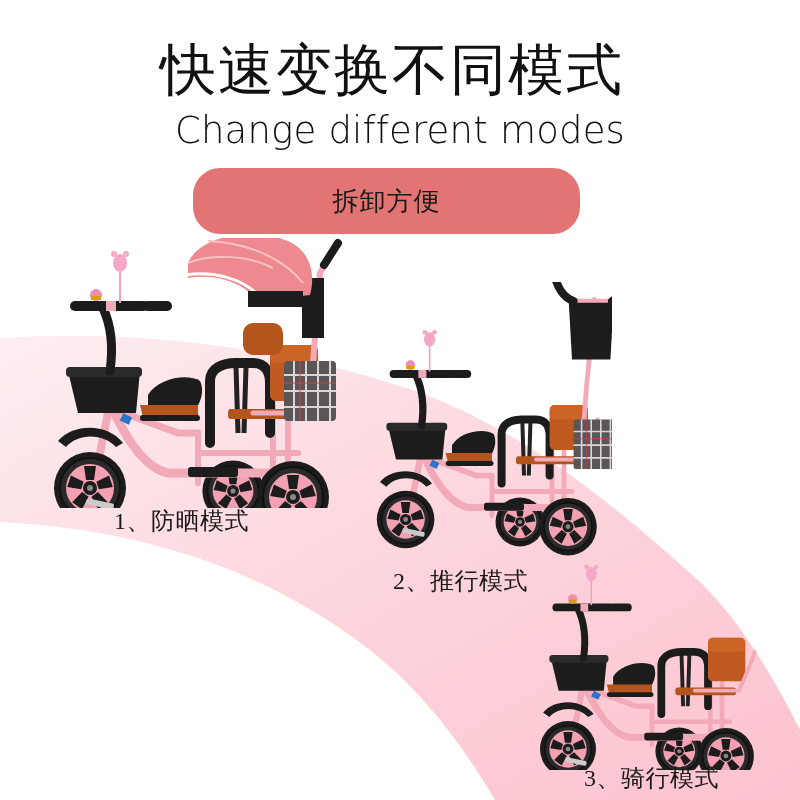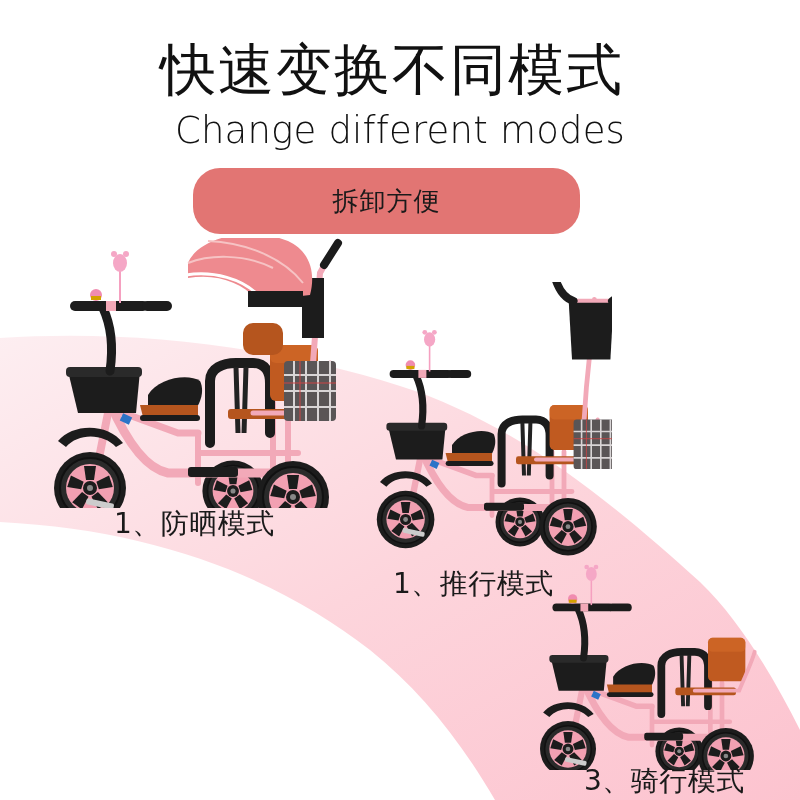--- a/index.html
+++ b/index.html
@@ -8,21 +8,21 @@
   .bg-arc { position: absolute; left: 0; top: 0; width: 800px; height: 800px; }
   .title-cn { position: absolute; left: 0; width: 784px; top: 38px; text-align: center;
               font-size: 56px; line-height: 64px; color: #111111; letter-spacing: 2px; font-weight: 400; }
   .title-en { position: absolute; left: 0; width: 800px; top: 108px; text-align: center;
               font-size: 37px; line-height: 46px; color: #111111; font-family: "DejaVu Sans", sans-serif;
               font-weight: 300; letter-spacing: 0.2px; }
   .pill { position: absolute; left: 193px; top: 168px; width: 387px; height: 66px;
           border-radius: 27px; display: flex; align-items: center; justify-content: center; }
   .pill-label { font-size: 26px; color: #1a1a1a; letter-spacing: 1px; }
   .trike { position: absolute; }
-  .mode-label { position: absolute; font-size: 28px; color: #1a1a1a; white-space: nowrap; letter-spacing: 0.5px; }
+  .mode-label { position: absolute; font-size: 24px; color: #1a1a1a; white-space: nowrap; letter-spacing: 0.5px; font-family: Liberation Serif, serif; }
 </style>
 </head>
 <body>
 
 <svg class="bg-arc" viewBox="0 0 800 800">
   <defs>
     <linearGradient id="arcGrad" x1="0" y1="0" x2="1" y2="1">
       <stop offset="0" stop-color="#fdeef1"></stop>
       <stop offset="0.5" stop-color="#fdd5dc"></stop>
       <stop offset="1" stop-color="#fcc3cf"></stop>
@@ -171,20 +171,20 @@
           <line x1="252" y1="112" x2="304" y2="112"></line>
         <line x1="252" y1="128" x2="304" y2="128"></line>
       </g>
       <g stroke="#c44" stroke-width="1">
           <line x1="268" y1="80" x2="268" y2="142"></line>
           <line x1="252" y1="104" x2="304" y2="104"></line>
         </g>
     </g>
   </g>
 </svg>
-<div class="mode-label" style="left:393px; top:565px;">1、推行模式</div>
+<div class="mode-label" style="left:393px; top:565px;">2、推行模式</div>
 
 <svg class="trike" style="left:516px; top:560px;" width="272" height="210" viewBox="0 0 300 270">
   <g transform="translate(0,38)">
     <use href="#trike-base"></use>
   </g>
 </svg>
 <div class="mode-label" style="left:576px; top:762px;margin-left:8px;">3、骑行模式</div>
 
 </body></html>

